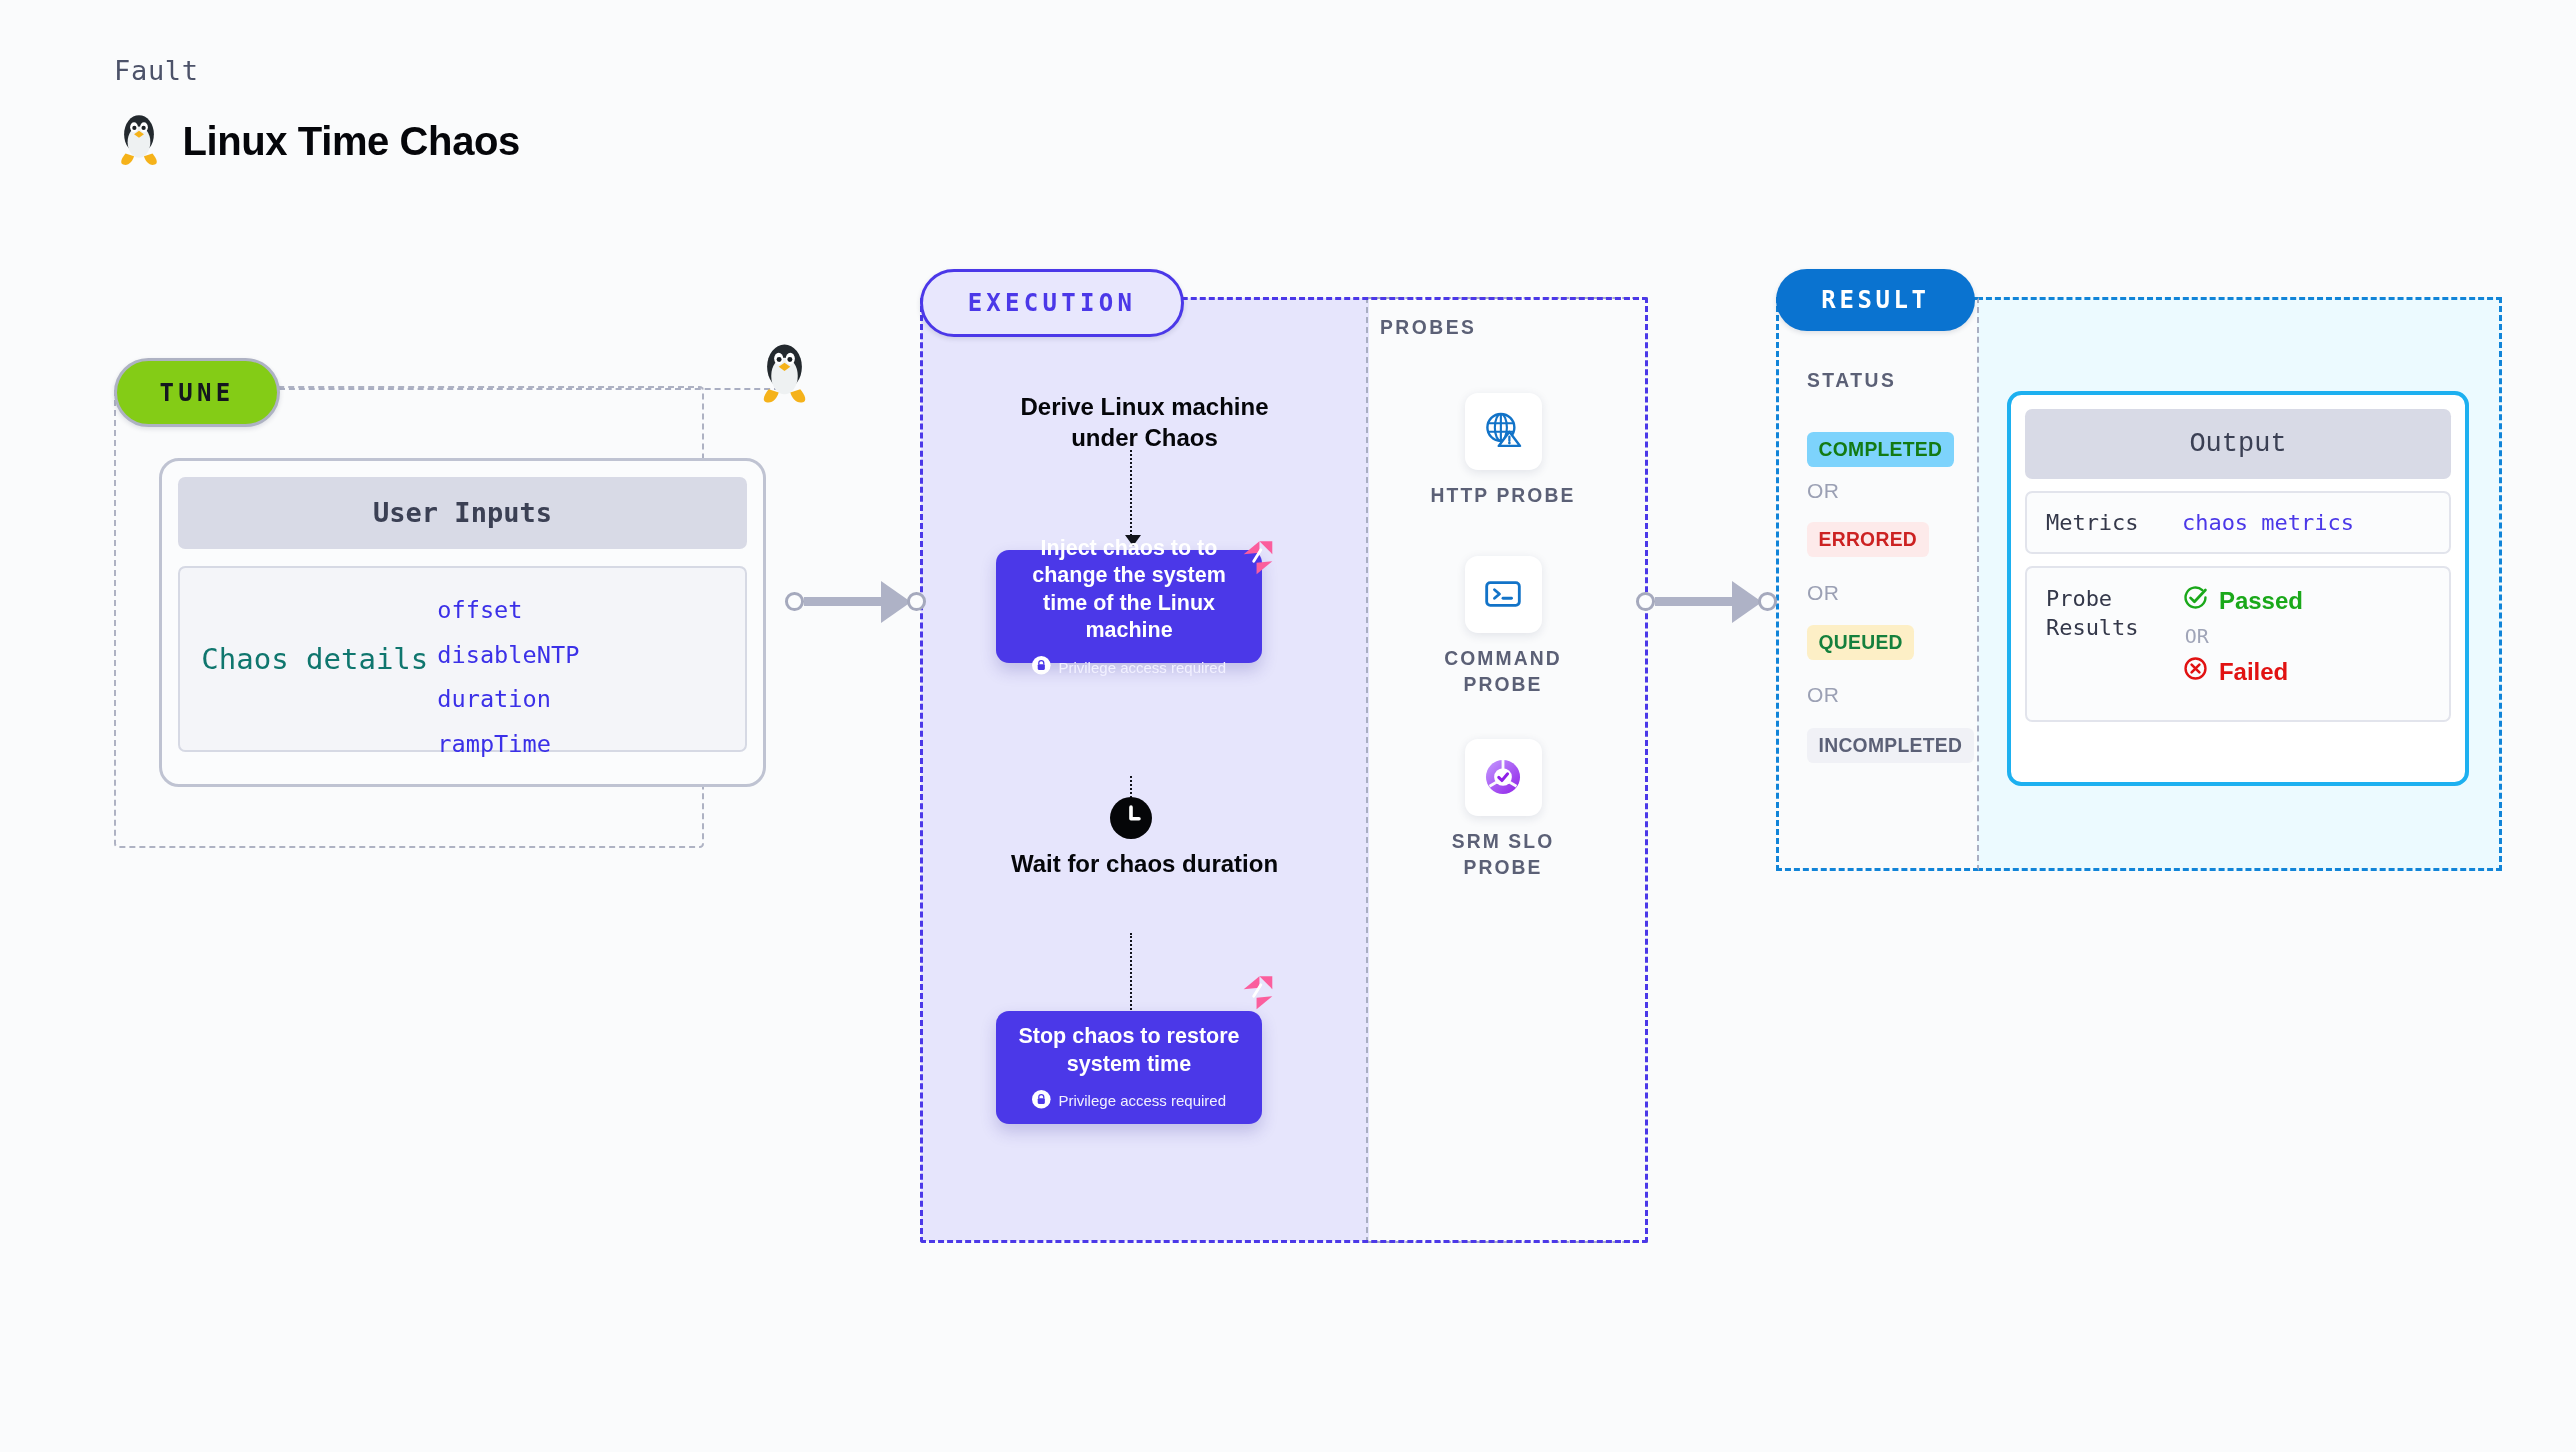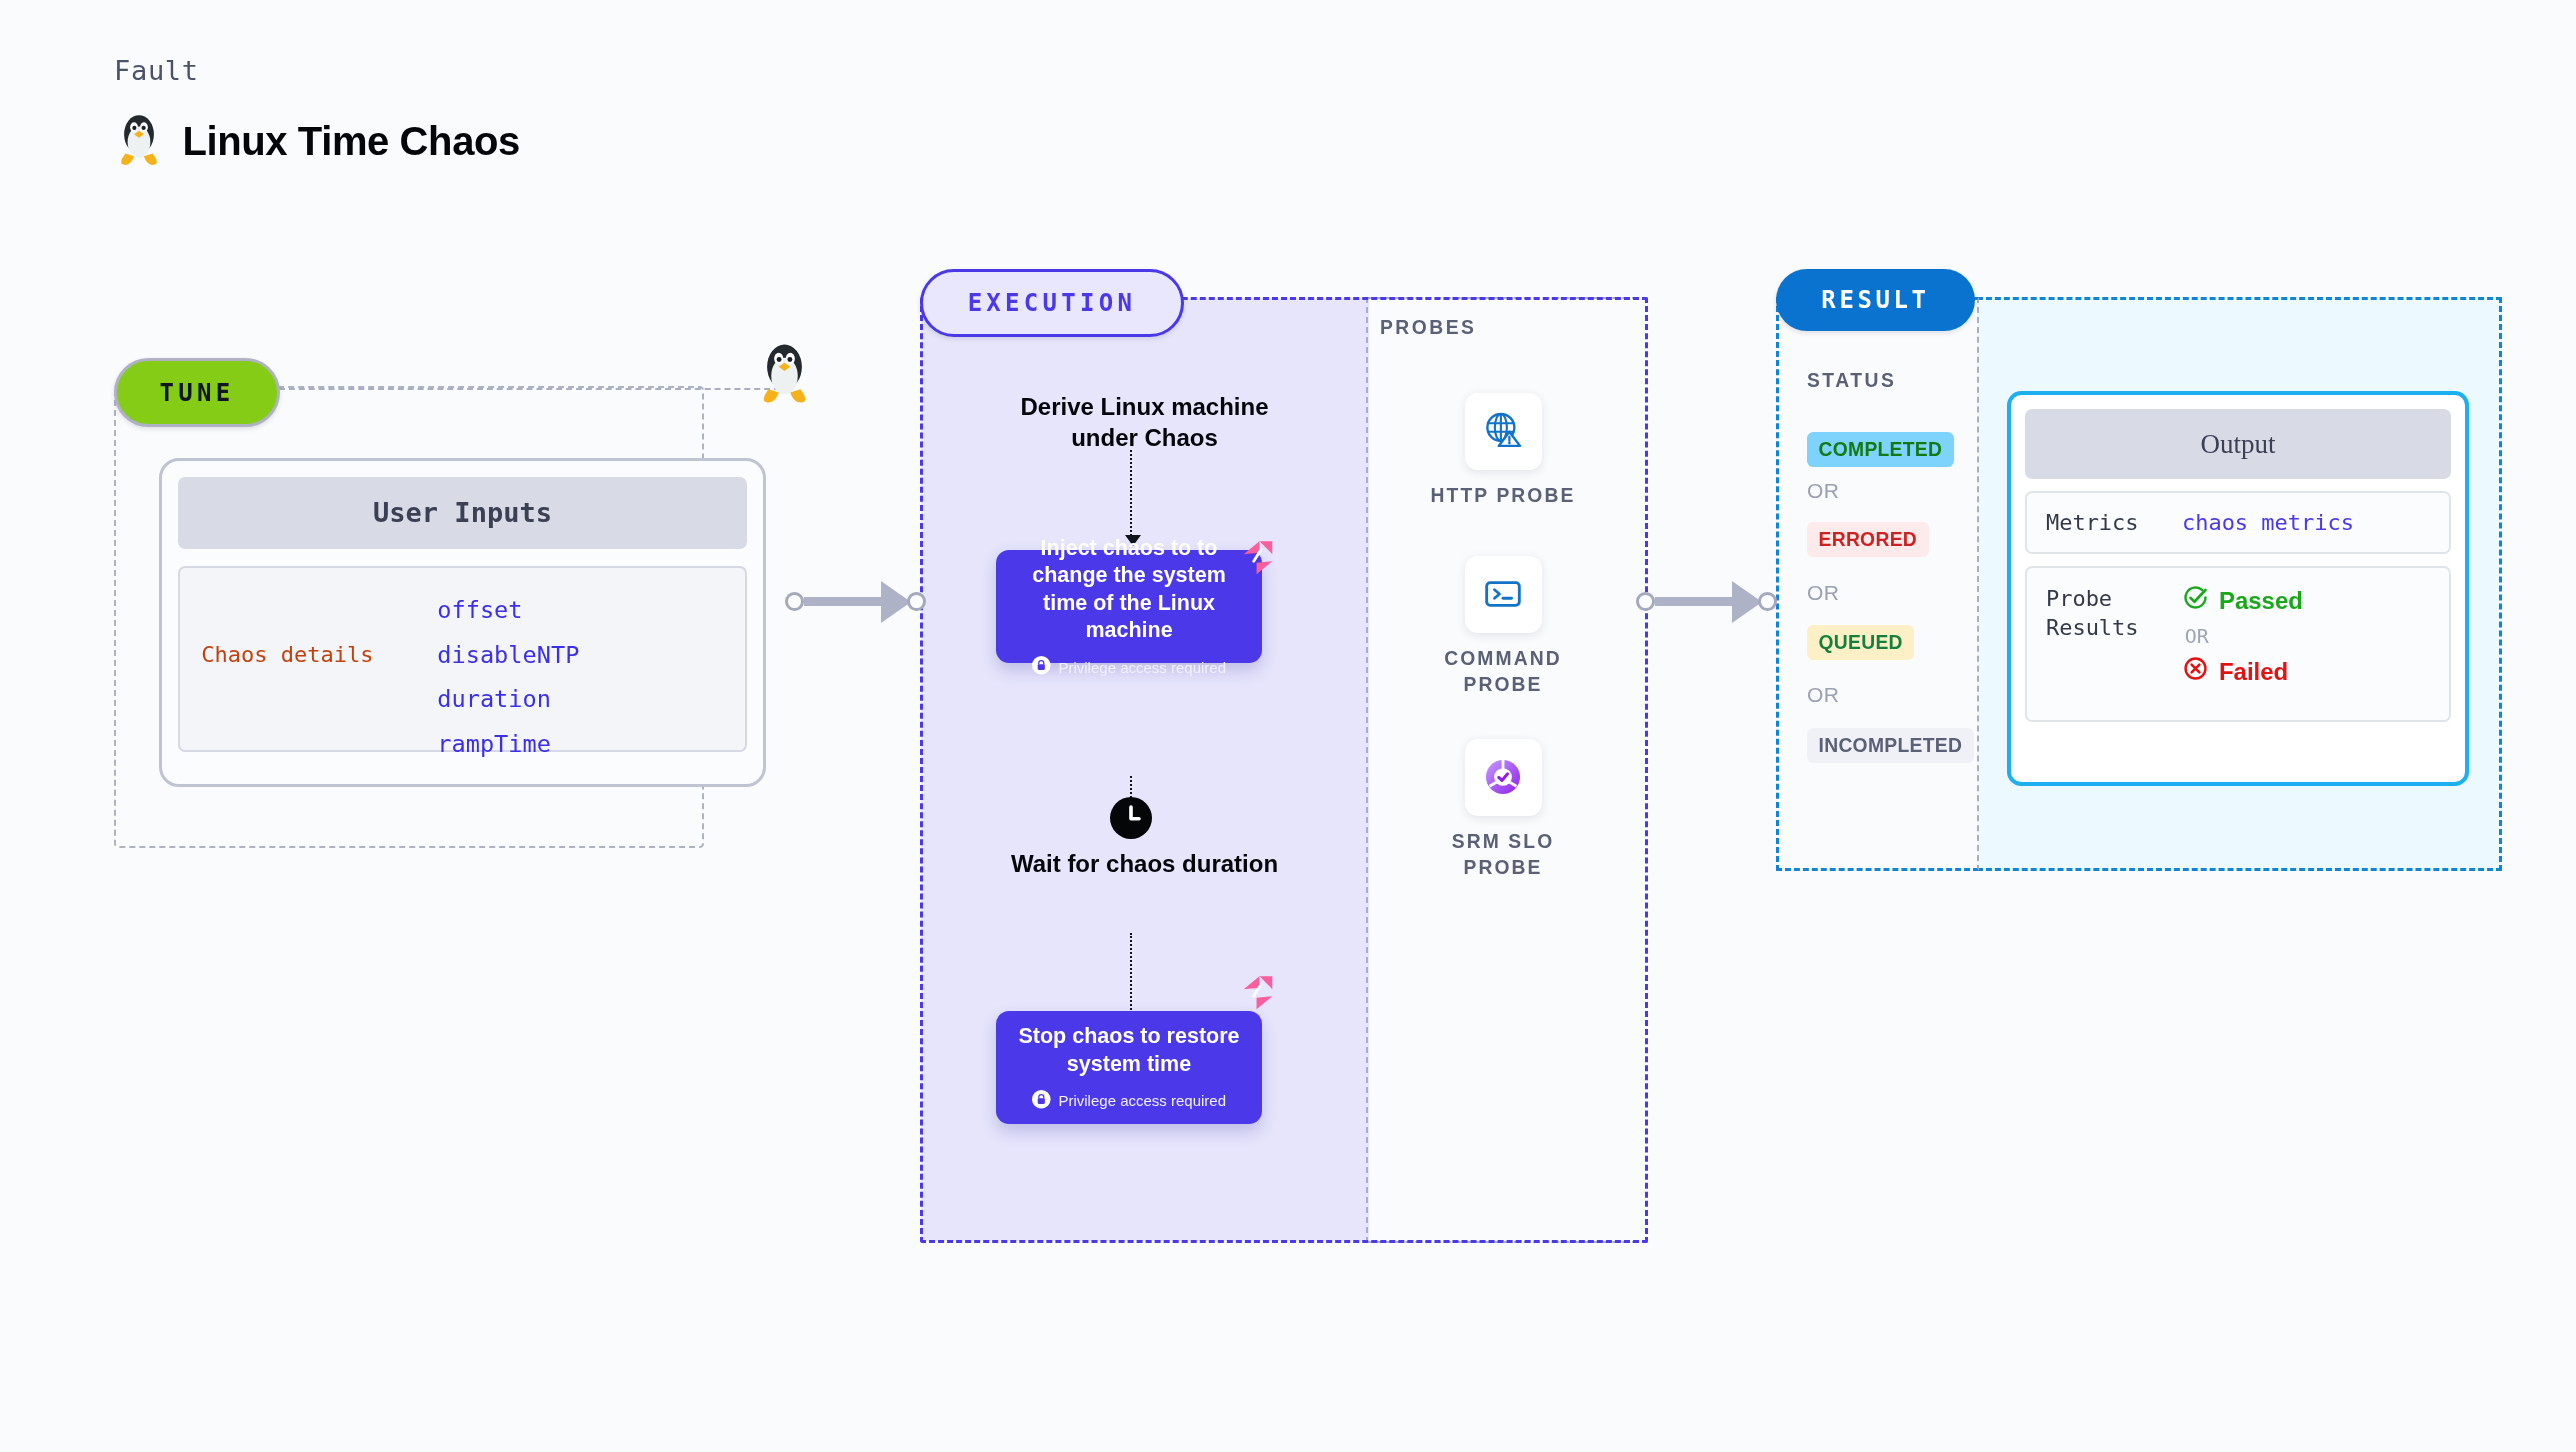--- a/index.html
+++ b/index.html
@@ -110,22 +110,22 @@
     height: 186px;
     background: #f4f5f9;
     border: 2.1px solid #d6d9e4;
     border-radius: 7.2px;
     display: flex;
     box-sizing: border-box;
     padding: 18.6px 21.5px;
   }
   #chaos-details-label {
     font-family: "DejaVu Sans Mono", monospace;
-    font-size: 22px;
-    color: #c2410c;
+    font-size: 29px;
+    color: #0f766e;
     width: 236px;
     padding-top: 56px;
     flex: none;
   }
   #chaos-details-values {
     display: flex;
     flex-direction: column;
     gap: 16.5px;
     padding-top: 10px;
   }
@@ -383,21 +383,21 @@
     box-sizing: border-box;
     padding: 14.3px;
   }
   #output-card-header {
     height: 70px;
     background: #d8dae6;
     border-radius: 7.2px;
     display: flex;
     align-items: center;
     justify-content: center;
-    font-family: Liberation Serif, serif;
+    font-family: Liberation Mono, monospace;
     font-size: 27px;
     color: #3b4054;
   }
   .output-row {
     margin-top: 12px;
     background: #fbfcfd;
     border: 2.1px solid #e2e4ec;
     border-radius: 7.2px;
     display: flex;
     box-sizing: border-box;

